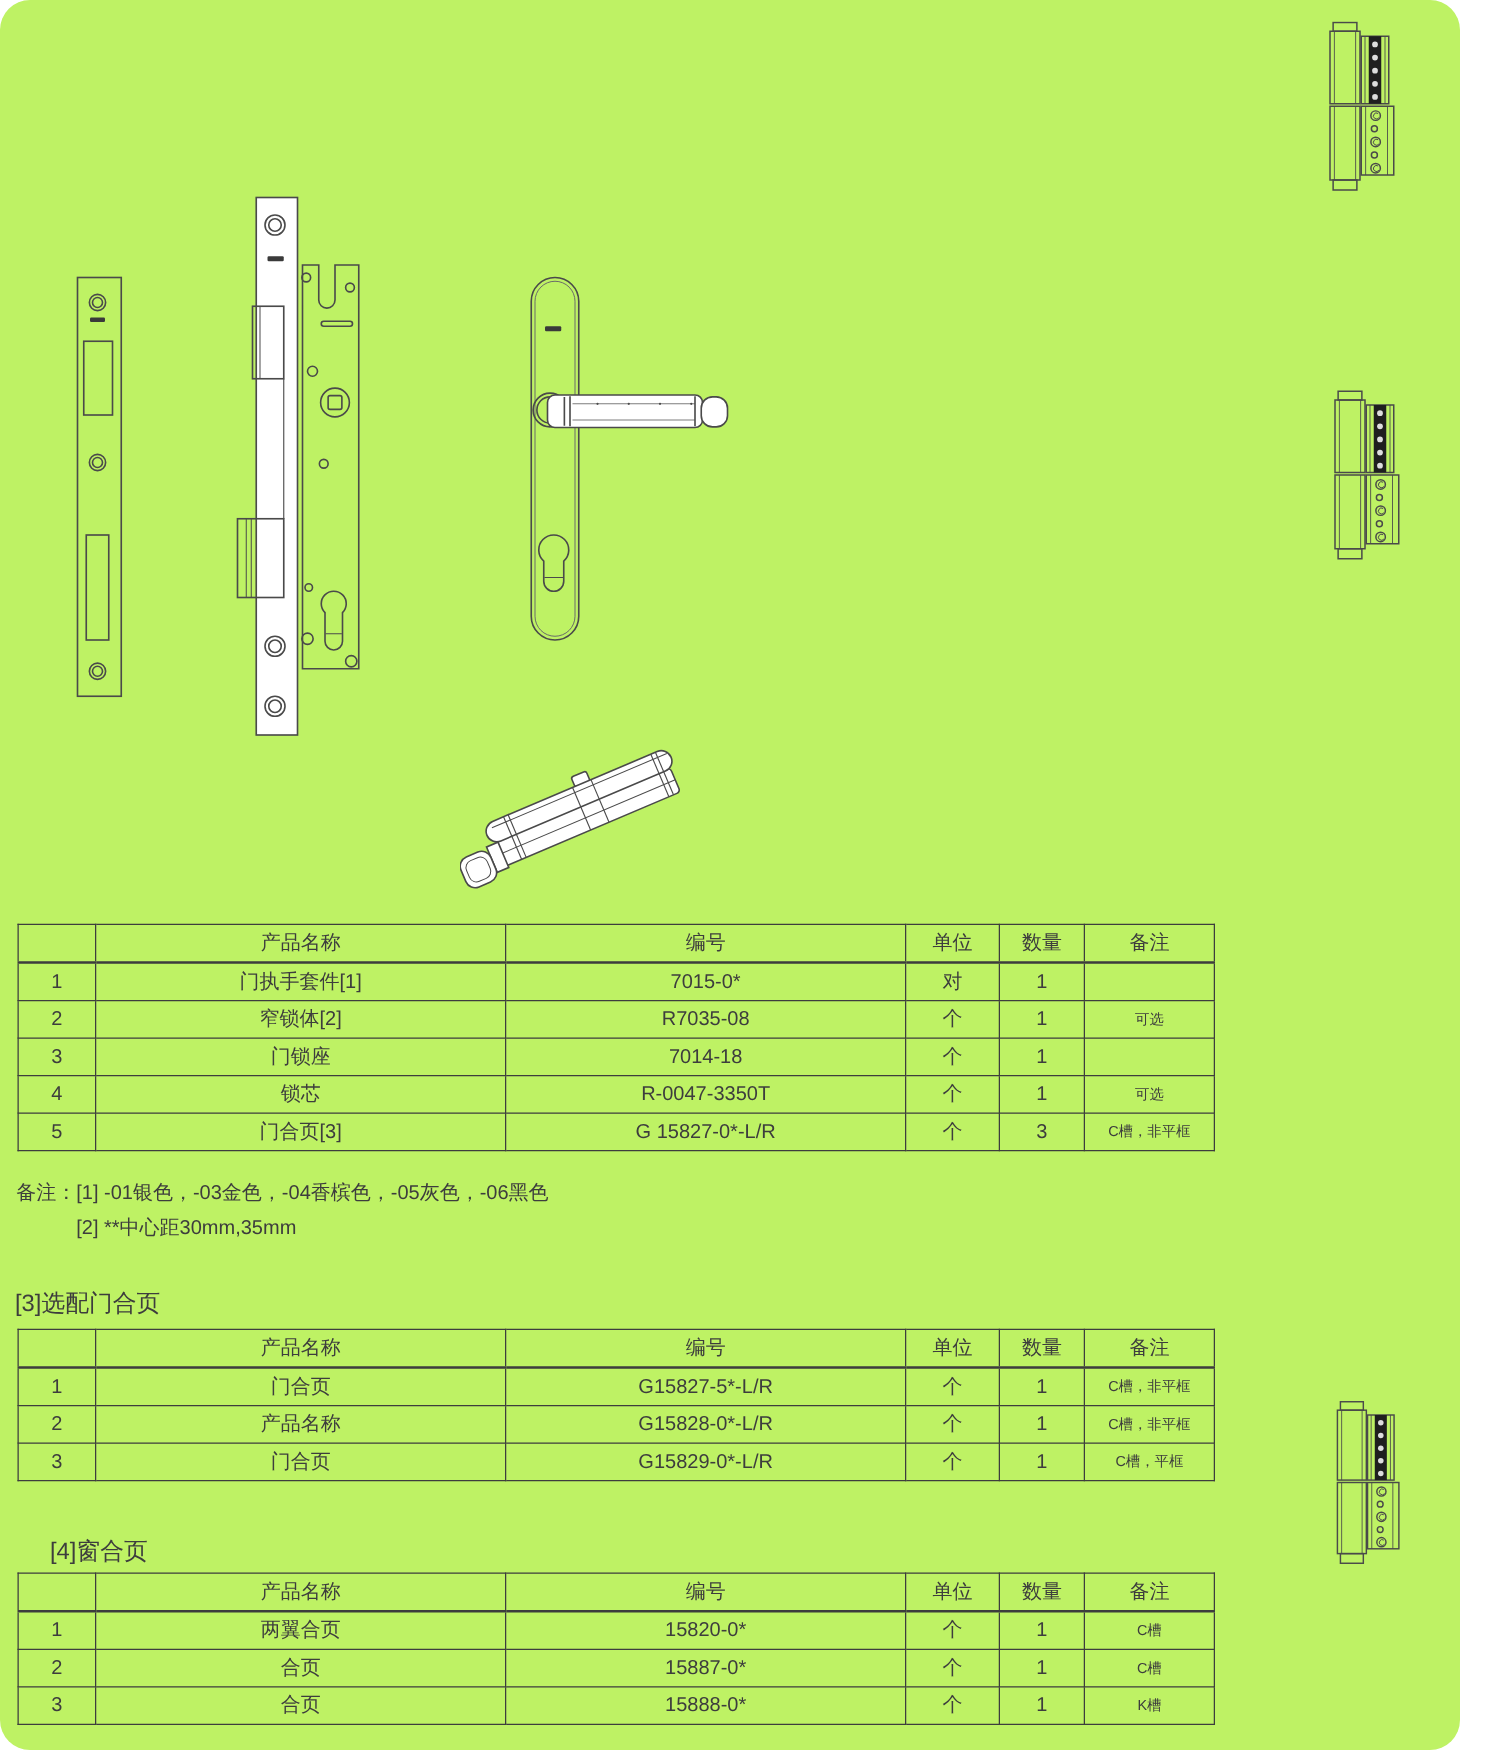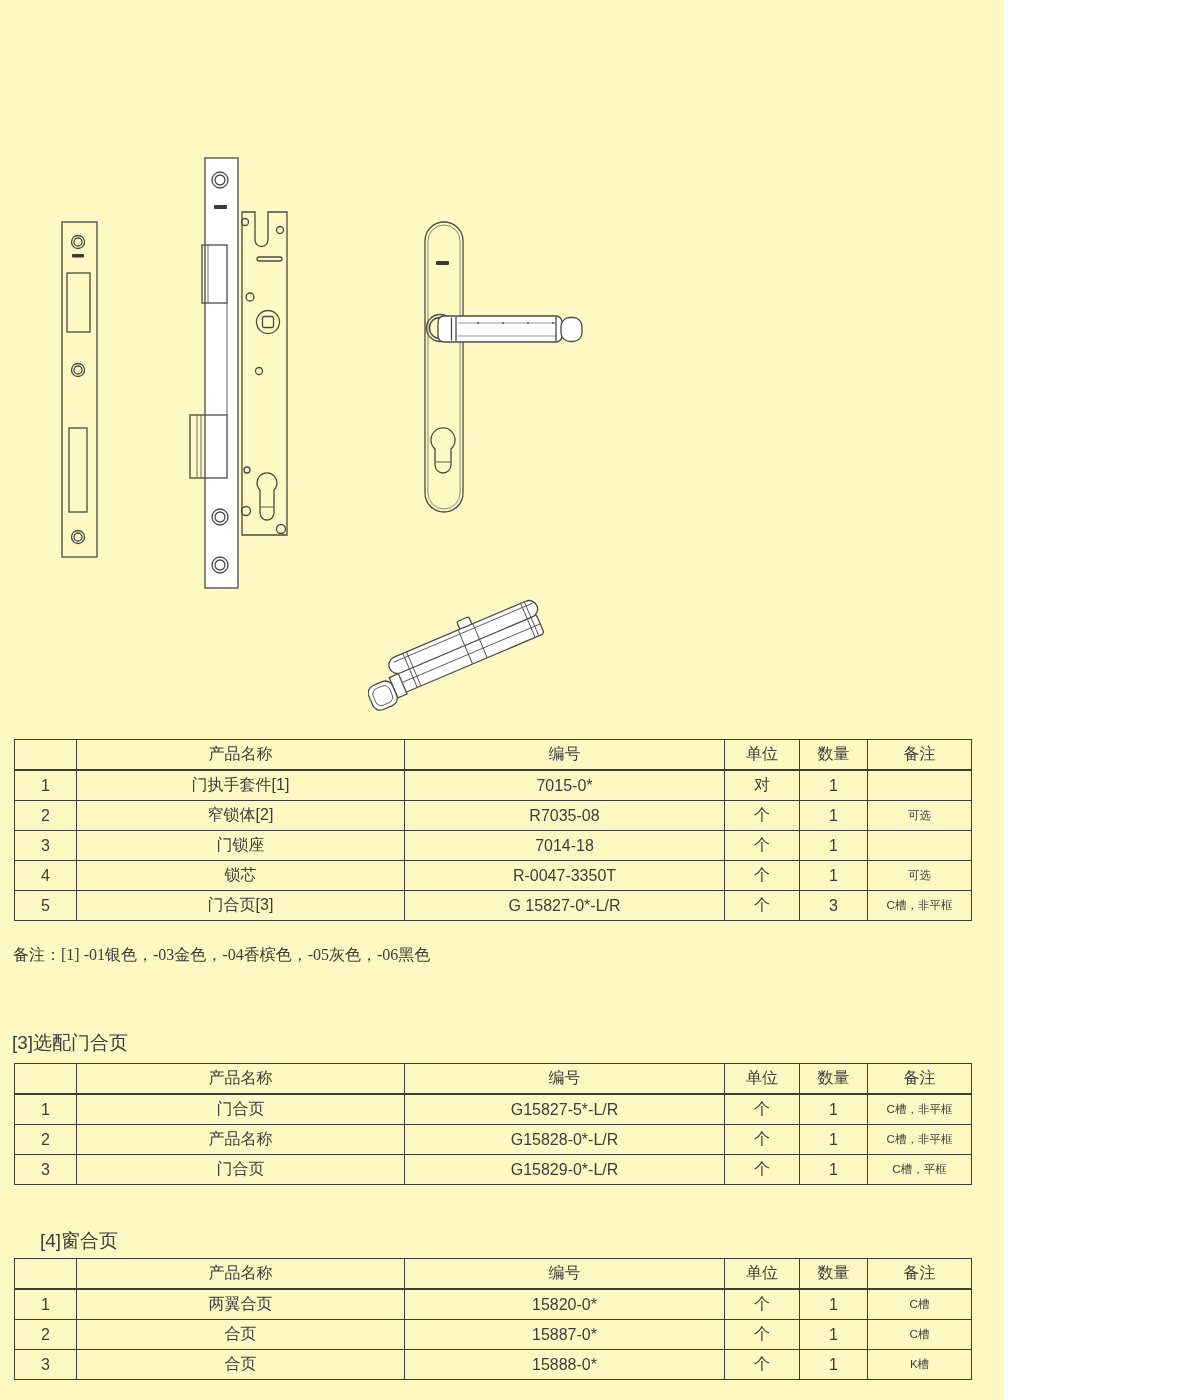--- a/index.html
+++ b/index.html
@@ -1,18 +1,18 @@
 <!DOCTYPE html>
 <html><head>
 <meta charset="utf-8">
 <style>
   html,body{margin:0;padding:0;background:#fff;}
   .canvas{
-    position:relative;width:1004px;height:1400px;background:#fef9c3;
-    font-family:"Liberation Sans","DejaVu Sans",sans-serif;color:#3d3d3d;overflow:hidden;
+    position:relative;width:1168px;height:1400px;background:#bef264;
+    font-family:"Liberation Sans","DejaVu Sans",sans-serif;color:#3d3d3d;overflow:hidden;border-radius:24px;
   }
   svg{display:block;}
   .draw{position:absolute;}
   .d-strike{left:58px;top:218px;}
   .d-lock{left:185px;top:155px;}
   .d-handle{left:420px;top:215px;}
   .d-cyl{left:368px;top:596px;}
   .d-hinge1{left:1062px;top:17px;}
   .d-hinge2{left:1066px;top:312px;}
   .d-hinge3{left:1068px;top:1118px;}
@@ -31,21 +31,21 @@
   .parts-table thead th{border-bottom-width:2px;}
   .c-no{width:62px;}
   .c-name{width:328px;}
   .c-code{width:320px;}
   .c-unit{width:75px;}
   .c-qty{width:68px;}
   .c-remark{width:104px;}
   .remark-cell{font-size:11.5px;}
 
   .notes{position:absolute;left:13px;top:941px;font-size:16px;line-height:28px;}
-  .notes-line{position:relative;padding-left:48px;white-space:nowrap;font-family:Liberation Serif, serif;}
+  .notes-line{position:relative;padding-left:48px;white-space:nowrap;}
   .notes-label{position:absolute;left:0;top:0;}
   .section-label{position:absolute;left:12px;font-size:19px;}
   #section-door{top:1030px;}
   #section-window{top:1228px;margin-left:28px;}
 </style>
 </head>
 <body>
 
 <div class="canvas">
 
@@ -249,20 +249,23 @@
           <td>3</td>
           <td class="remark-cell">C槽，非平框</td>
         </tr>
       </tbody>
     </table>
 
   <div class="notes">
     <div class="notes-line">
       <span class="notes-label">备注：</span><span>[1] -01银色，-03金色，-04香槟色，-05灰色，-06黑色</span>
     </div>
+    <div class="notes-line">
+      <span>[2] **中心距30mm,35mm</span>
+    </div>
   </div>
 
   <div class="section-label" id="section-door">[3]选配门合页</div>
   <table class="parts-table" id="table-door">
     <colgroup>
         <col class="c-no">
         <col class="c-name">
         <col class="c-code">
         <col class="c-unit">
         <col class="c-qty">

